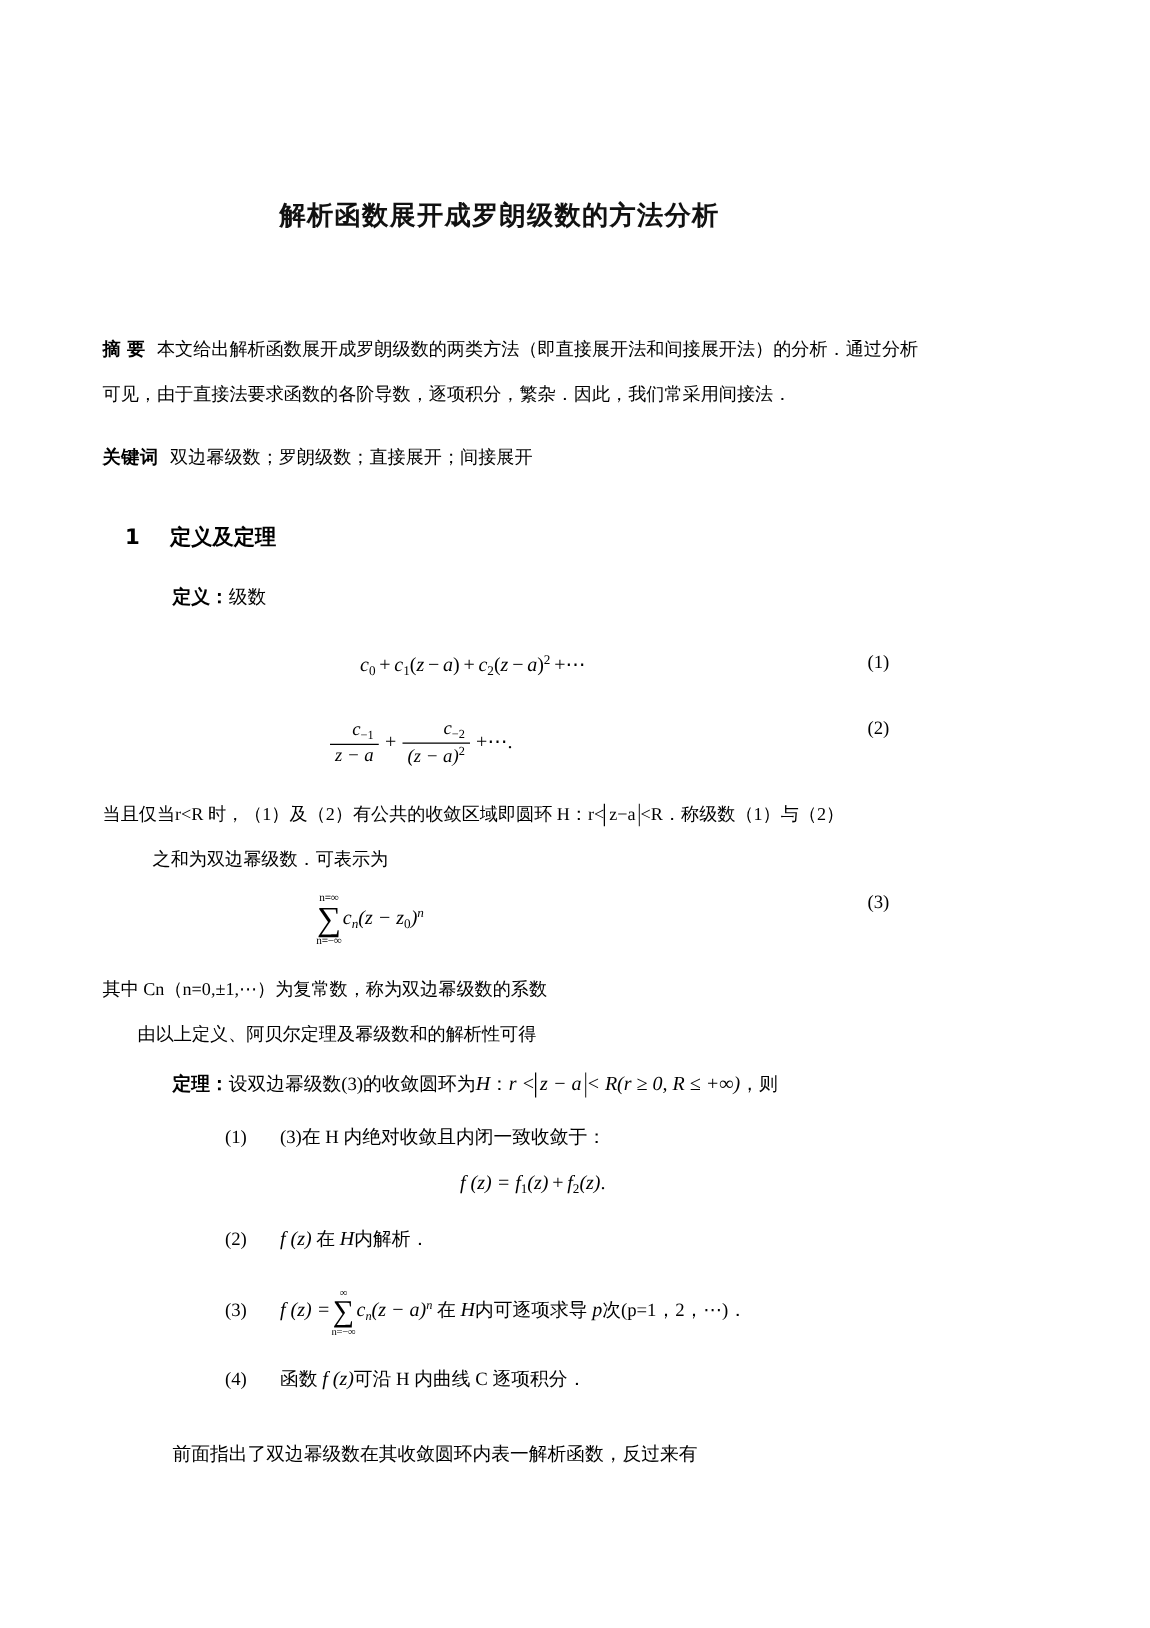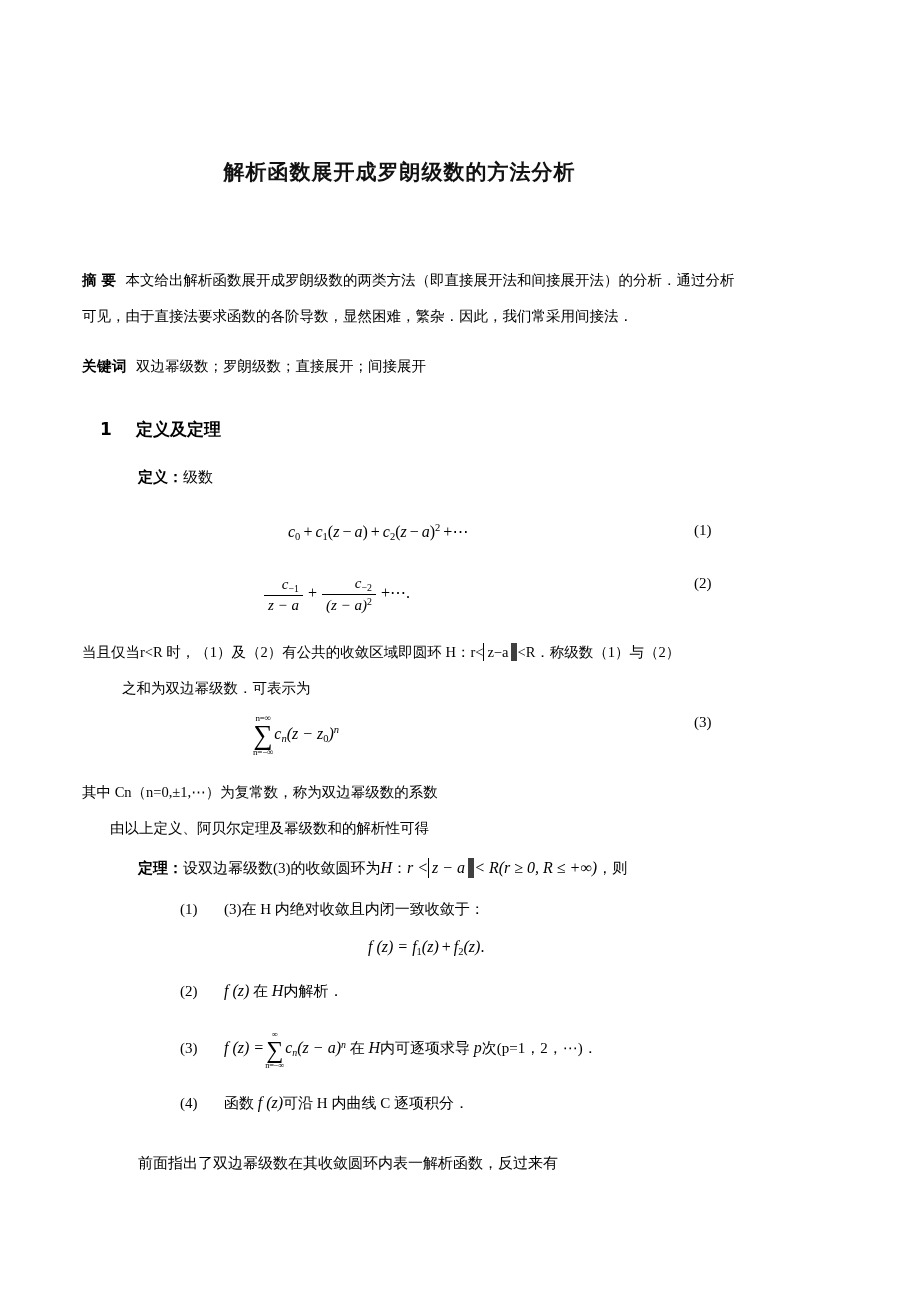--- a/index.html
+++ b/index.html
@@ -199,35 +199,35 @@
     position: absolute;
     left: 138px;
     top: 1138px;
     font-size: 15px;
     margin-top: 16px;
   }
   .upright { font-style: normal; }
   .abs-bar {
     display: inline-block;
     border-left: 1px solid #000;
-    border-right: 6px solid #404040;
+    border-right: 1px solid #404040;
     padding: 0 3px;
     line-height: 1.25;
   }
 </style>
 </head>
 <body>
 
 <div class="page">
 
   <div class="doc-title">解析函数展开成罗朗级数的方法分析</div>
 
   <div class="body-block abstract">
     <span class="lead">摘    要</span><span class="after-lead"></span><span>本文给出解析函数展开成罗朗级数的两类方法（即直接展开法和间接展开法）的分析．通过分析</span>
-    <span class="line2">可见，由于直接法要求函数的各阶导数，显然困难，繁杂．因此，我们常采用间接法．</span>
+    <span class="line2">可见，由于直接法要求函数的各阶导数，逐项积分，繁杂．因此，我们常采用间接法．</span>
   </div>
 
   <div class="body-block keywords">
     <span class="lead">关键词</span><span class="after-lead"></span><span>双边幂级数；罗朗级数；直接展开；间接展开</span>
   </div>
 
   <div class="section-head">
     <span class="num">1</span><span>定义及定理</span>
   </div>
 

